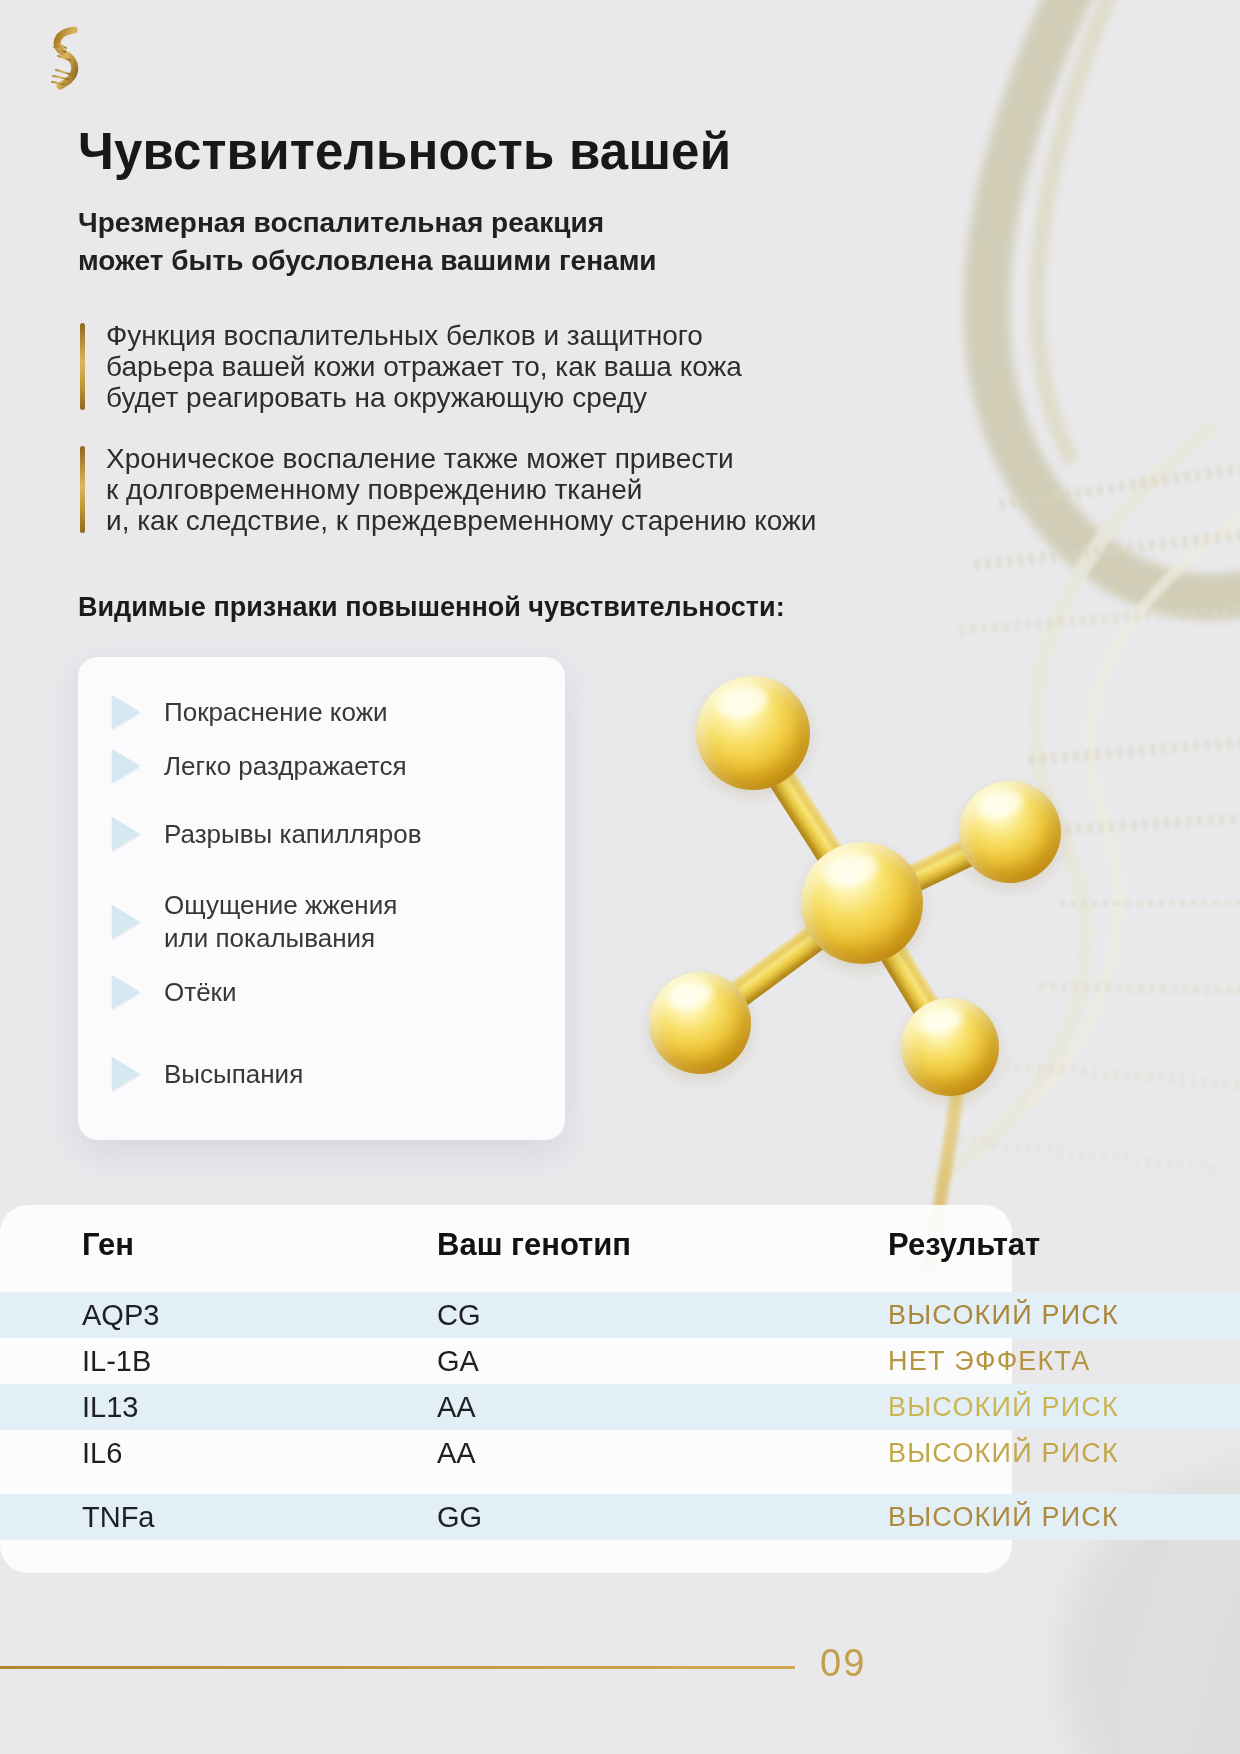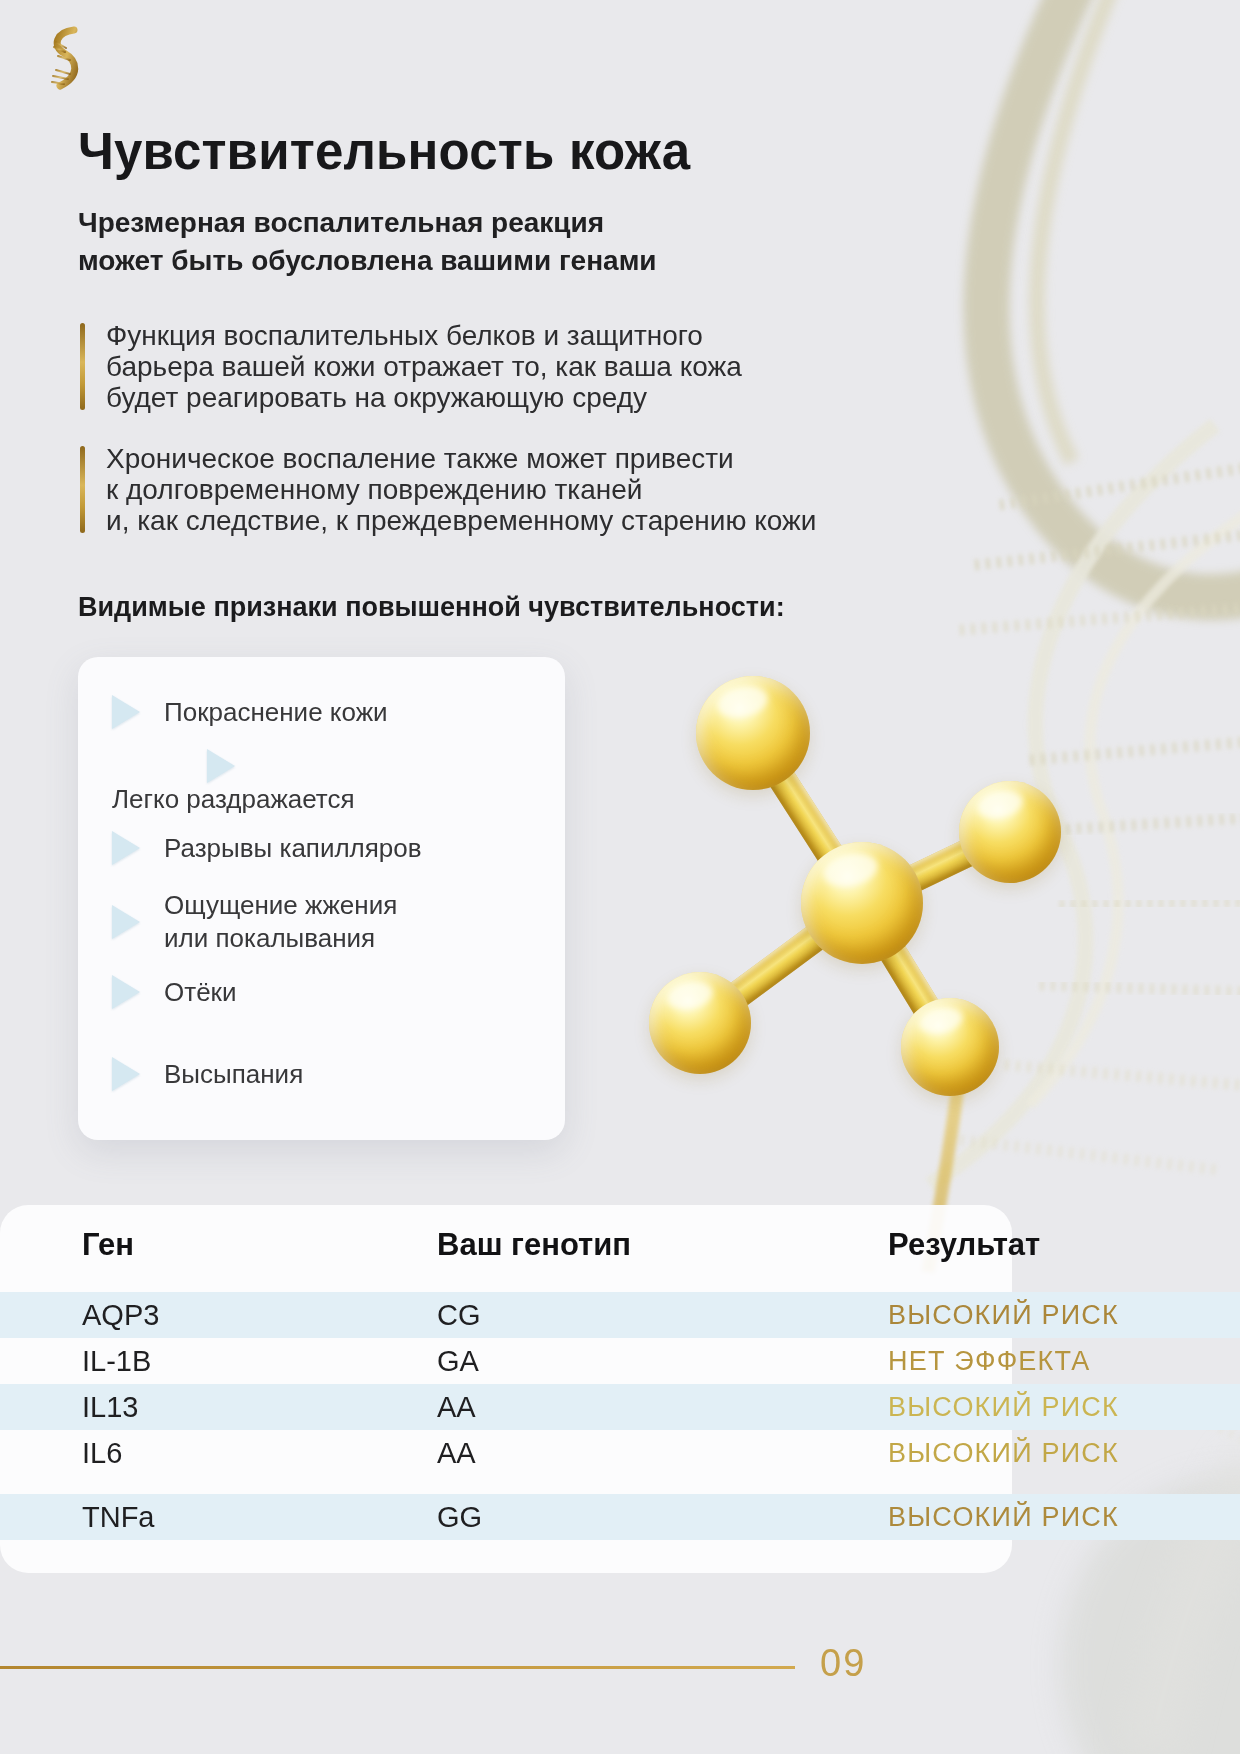--- a/index.html
+++ b/index.html
@@ -47,21 +47,21 @@
   }
   .sym-item{position:absolute;left:34px;display:flex;align-items:center;}
   .tri{
     width:0;height:0;flex:0 0 auto;margin-right:24px;
     border-top:17px solid transparent;border-bottom:17px solid transparent;
     border-left:28px solid #d5e8f1;
     filter:drop-shadow(0 1px 1px rgba(160,190,205,.35));
   }
   .sym-label{font-size:26px;color:#38383a;line-height:33px;}
   .sym-label span{display:block;}
-  .si-0{top:38px;}.si-1{top:92px;flex-direction:column;}.si-2{top:174px;}.si-3{top:232px;}
+  .si-0{top:38px;}.si-1{top:92px;}.si-2{top:160px;}.si-3{top:232px;}
   .si-4{top:318px;}.si-5{top:400px;}
   
   .molecule{position:absolute;inset:0;z-index:1;pointer-events:none;}
   .bond{
     position:absolute;height:28px;border-radius:14px;
     background:linear-gradient(180deg,#d9ae2b 0%,#f7e47e 40%,#f1d553 55%,#c79a1d 100%);
     box-shadow:inset 0 3px 5px rgba(255,255,235,.75), inset 0 -4px 6px rgba(135,90,0,.45);
   }
   .bond::before,.bond::after{
     content:"";position:absolute;top:2px;bottom:2px;width:7px;border-radius:3px;
@@ -170,21 +170,21 @@
   <g stroke="url(#lg)" stroke-width="2" opacity=".85" stroke-linecap="round">
     <line x1="12" y1="16" x2="22" y2="22"></line>
     <line x1="10" y1="21" x2="21" y2="26"></line>
     <line x1="14" y1="30" x2="26" y2="34"></line>
     <line x1="12" y1="44" x2="26" y2="48"></line>
     <line x1="9" y1="50" x2="24" y2="53"></line>
     <line x1="8" y1="56" x2="20" y2="58"></line>
   </g>
 </svg>
 
-<h1 class="title">Чувствительность кожа</h1>
+<h1 class="title">Чувствительность вашей</h1>
 
 <div class="subtitle">
   <span>Чрезмерная воспалительная реакция</span>
   <span>может быть обусловлена вашими генами</span>
 </div>
 
 <div class="para p1">
   <i class="bar"></i>
   <span class="line">Функция воспалительных белков и защитного</span>
   <span class="line">барьера вашей кожи отражает то, как ваша кожа</span>

